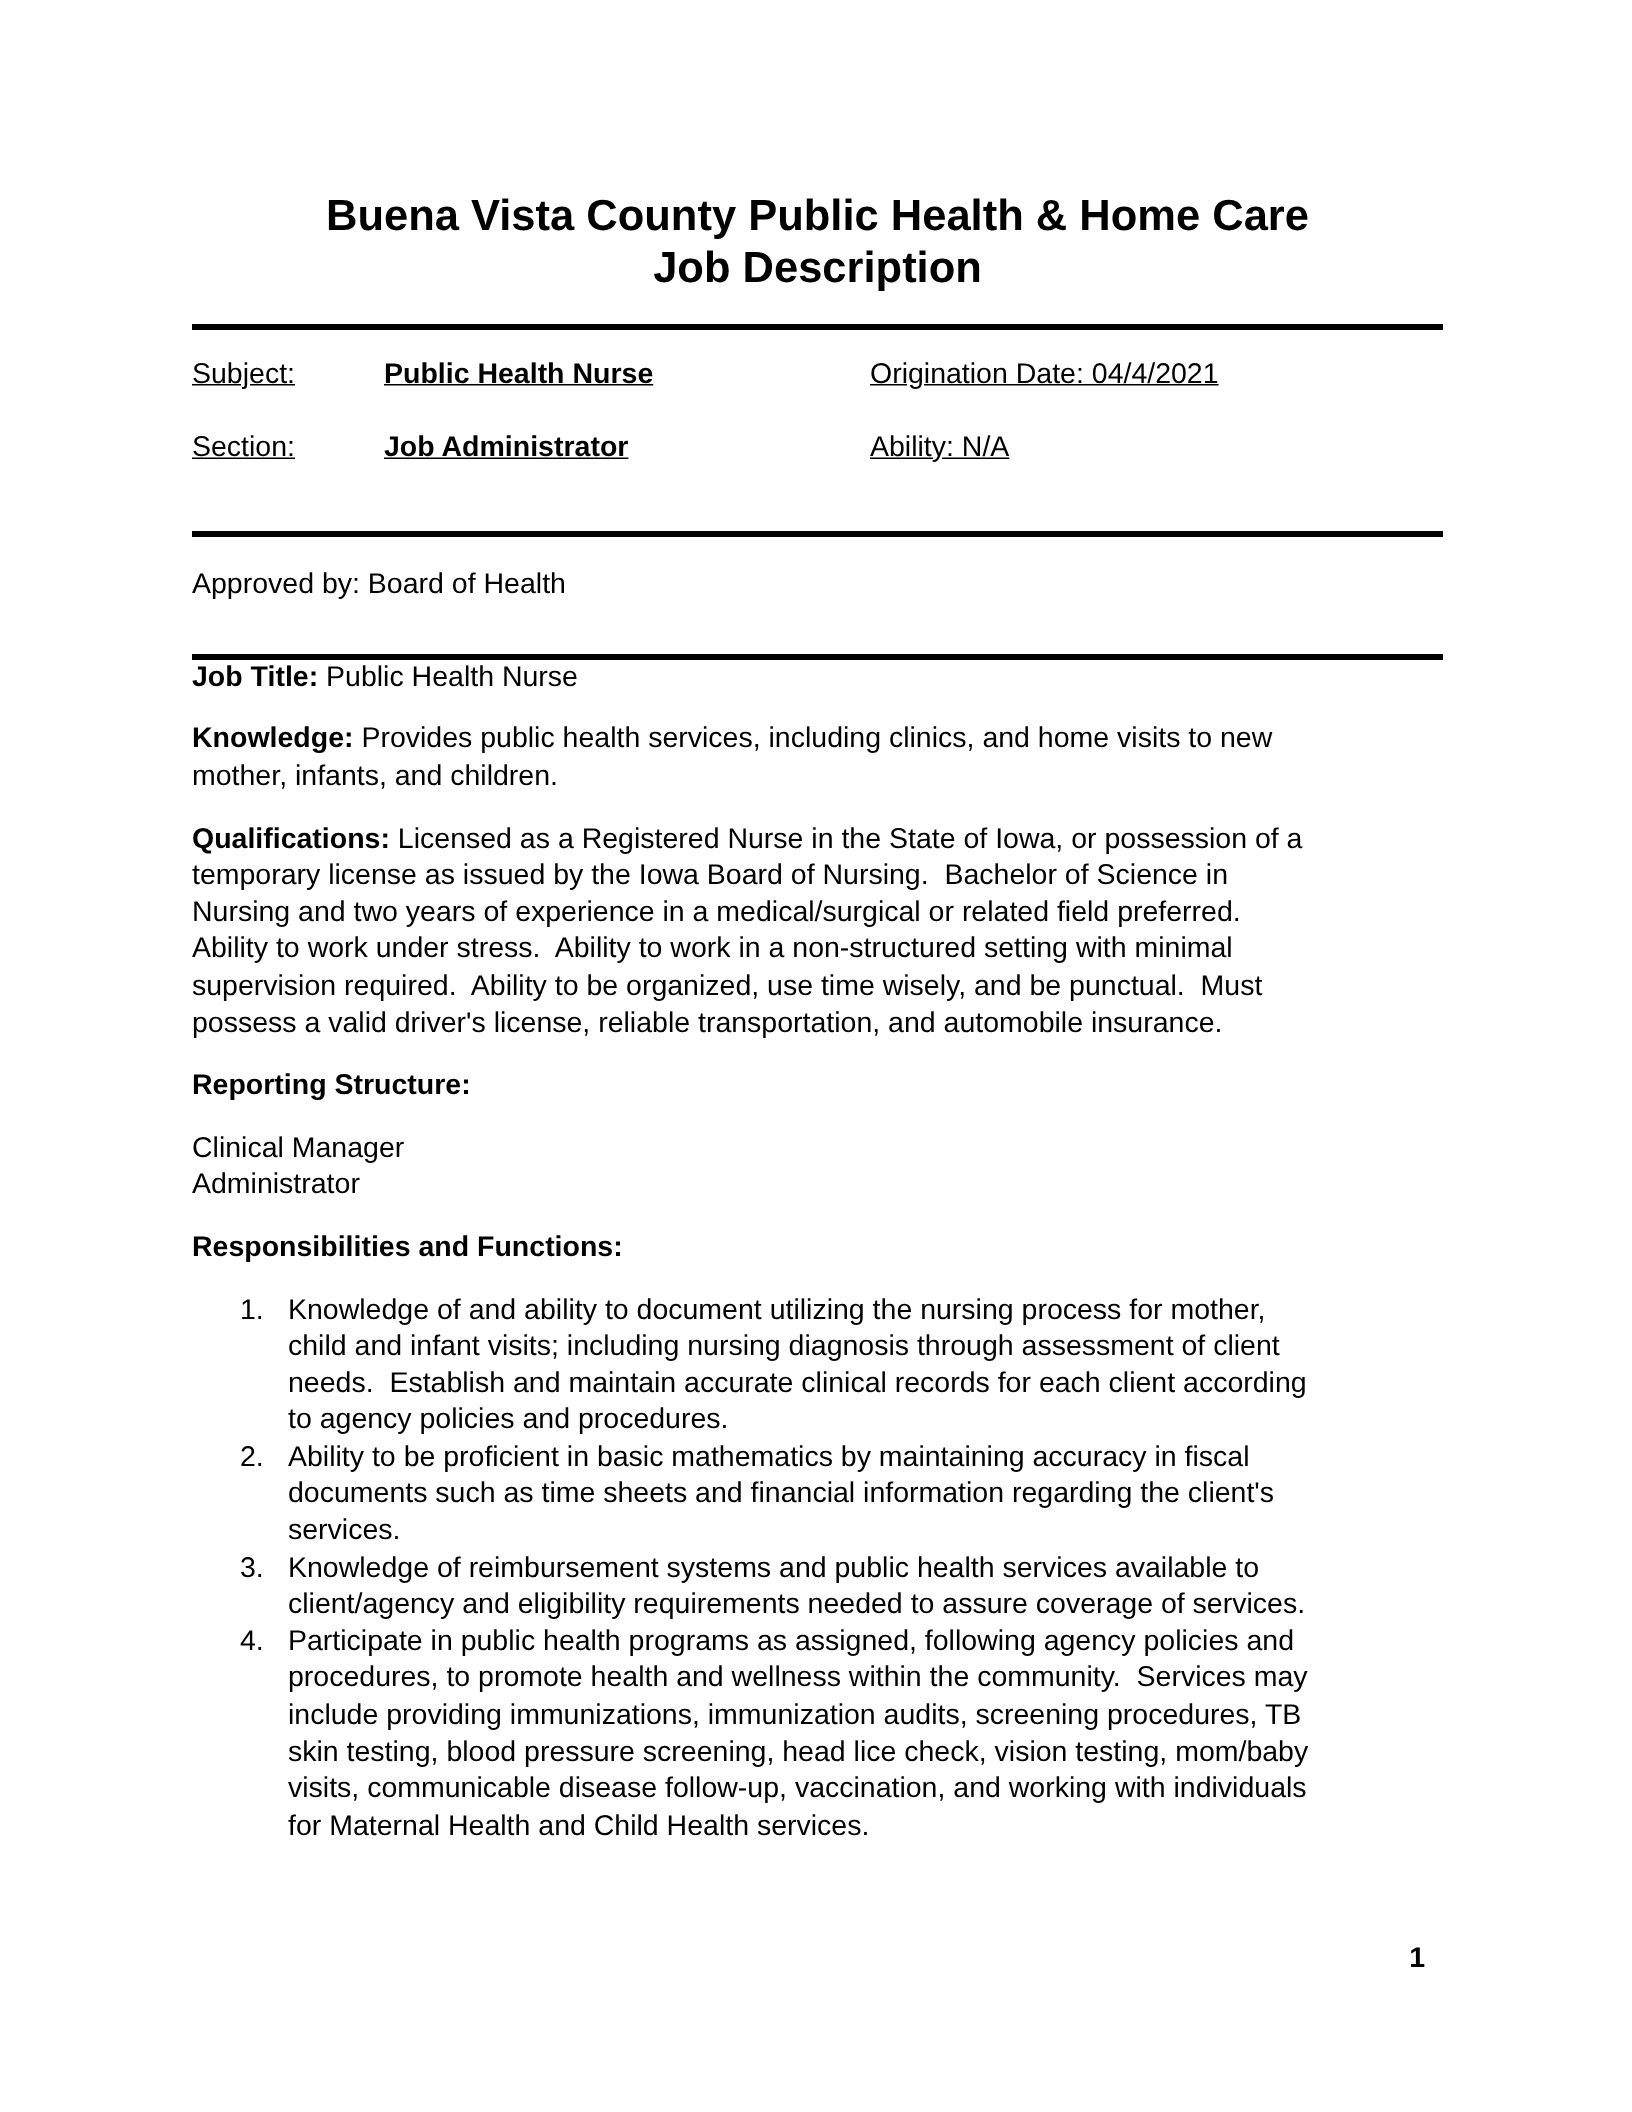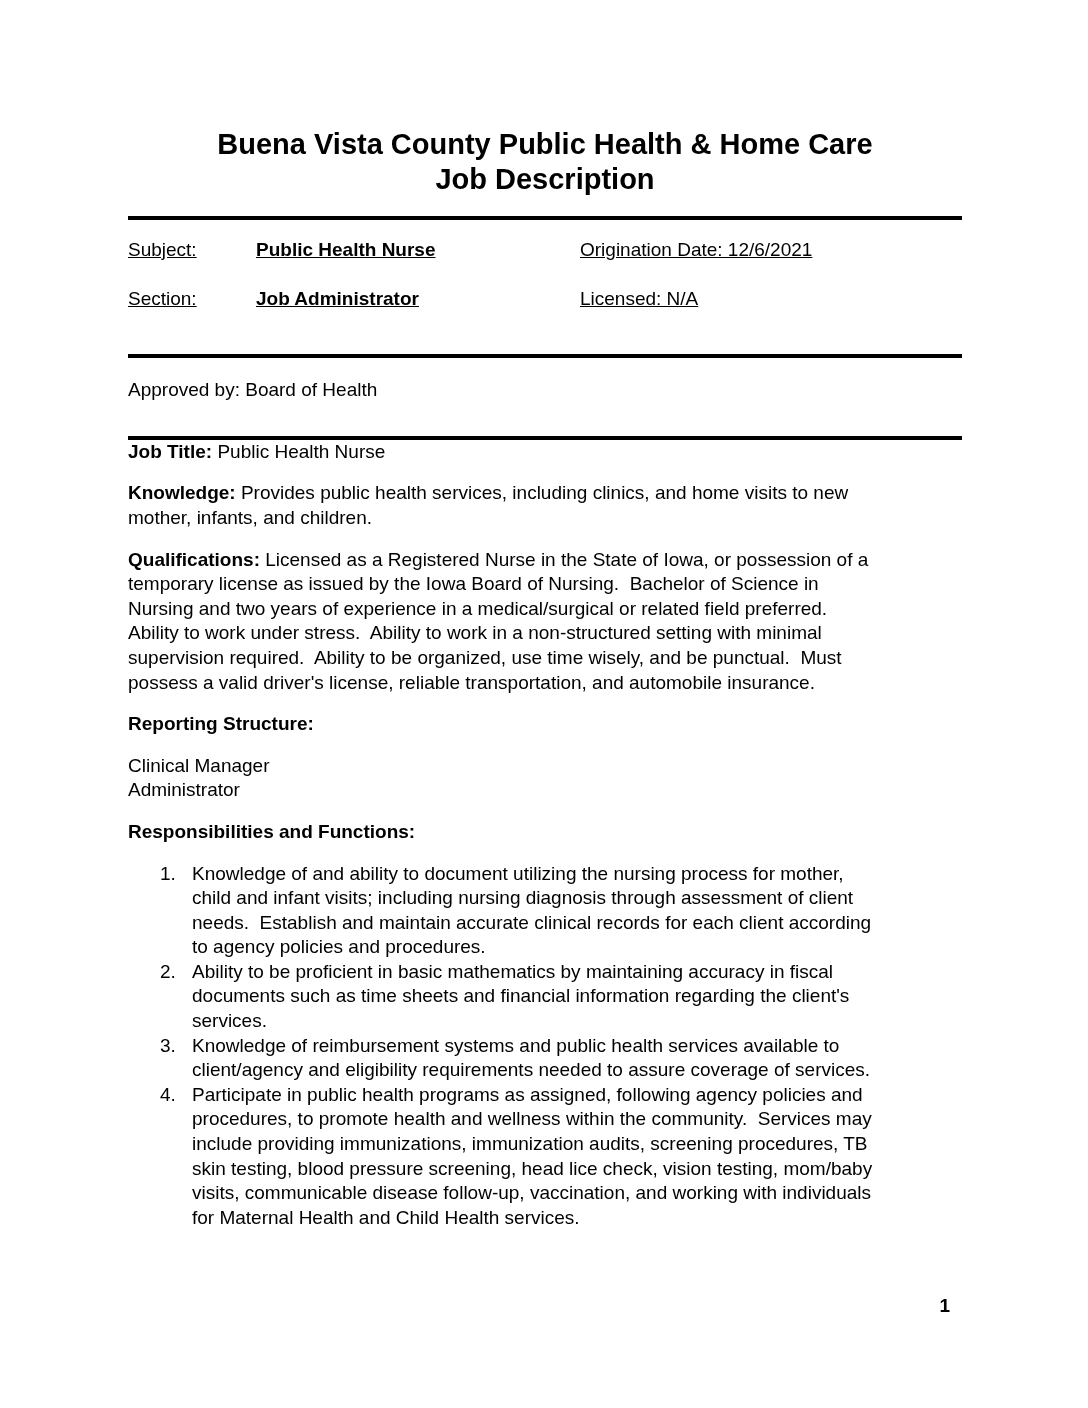--- a/index.html
+++ b/index.html
@@ -71,26 +71,26 @@
 
     <h1 class="doc-title">Buena Vista County Public Health &amp; Home Care
 Job Description</h1>
 
     <div class="rule rule-1"></div>
 
     <div class="meta">
       <div class="meta-row">
         <span class="meta-label">Subject:</span>
         <span class="meta-value">Public Health Nurse</span>
-        <span class="meta-right">Origination Date: 12/6/2021</span>
+        <span class="meta-right">Origination Date: 04/4/2021</span>
       </div>
       <div class="meta-row">
         <span class="meta-label">Section:</span>
         <span class="meta-value">Job Administrator</span>
-        <span class="meta-right">Licensed: N/A</span>
+        <span class="meta-right">Ability: N/A</span>
       </div>
     </div>
 
     <div class="rule rule-2"></div>
 
     <p class="approved">Approved by: Board of Health</p>
 
     <div class="rule rule-3"></div>
 
     <p class="para"><b class="b">Job Title:</b><span class="pre"> Public Health Nurse</span></p>

